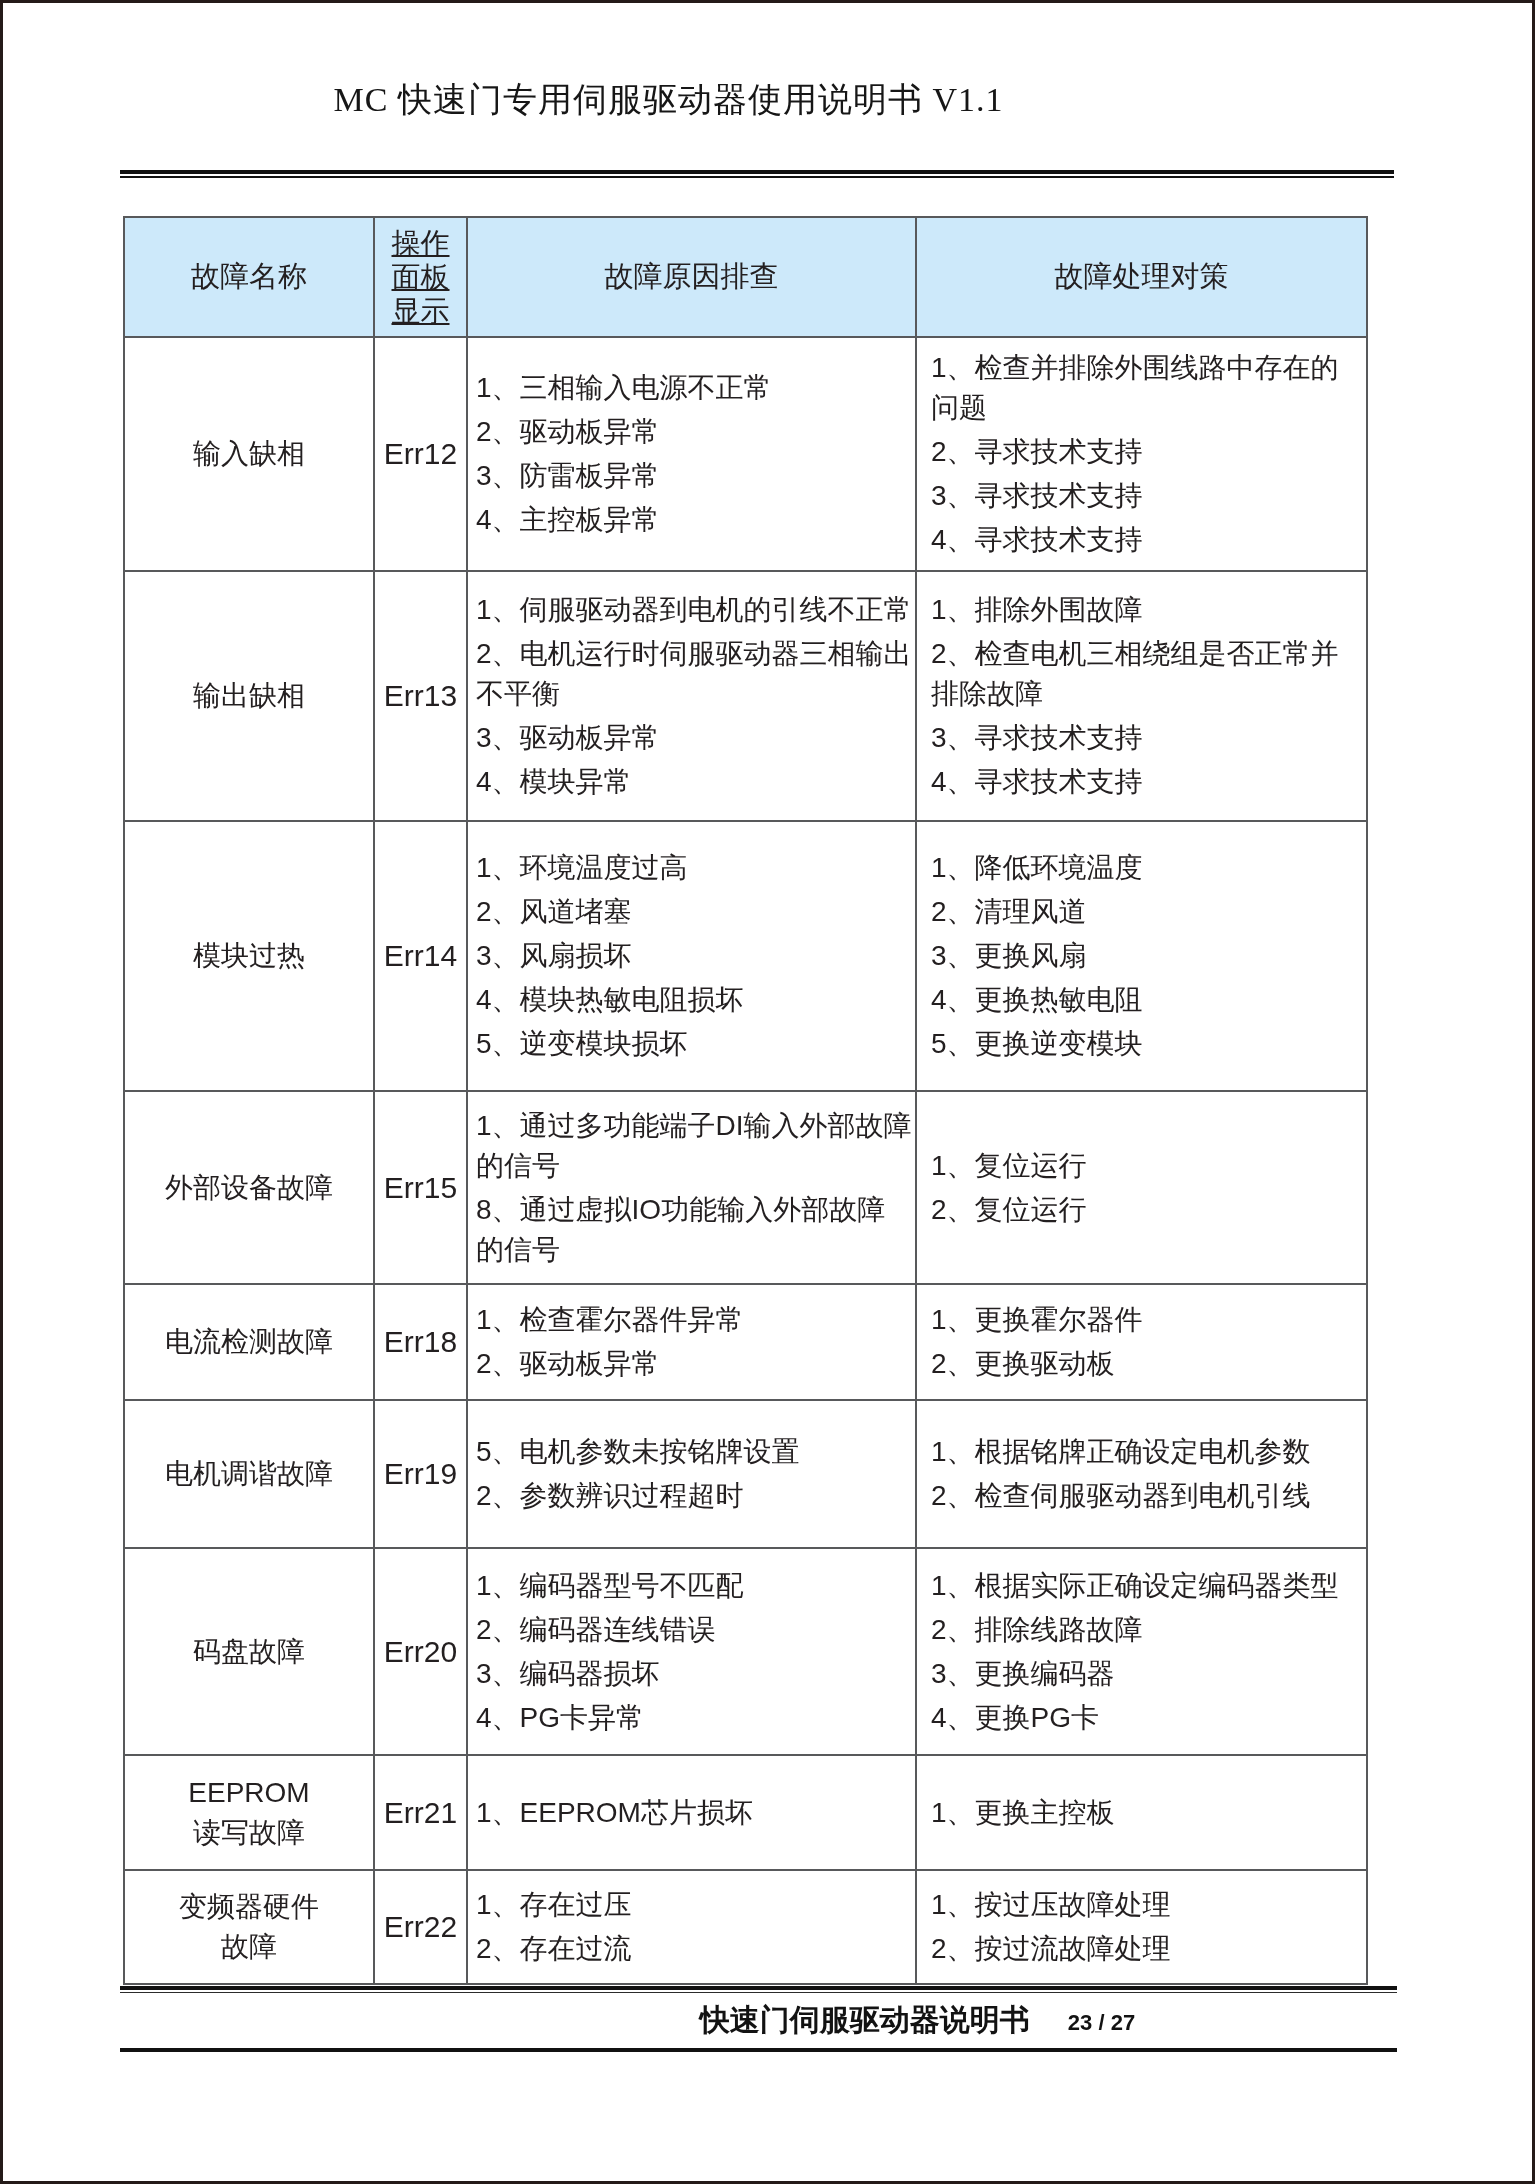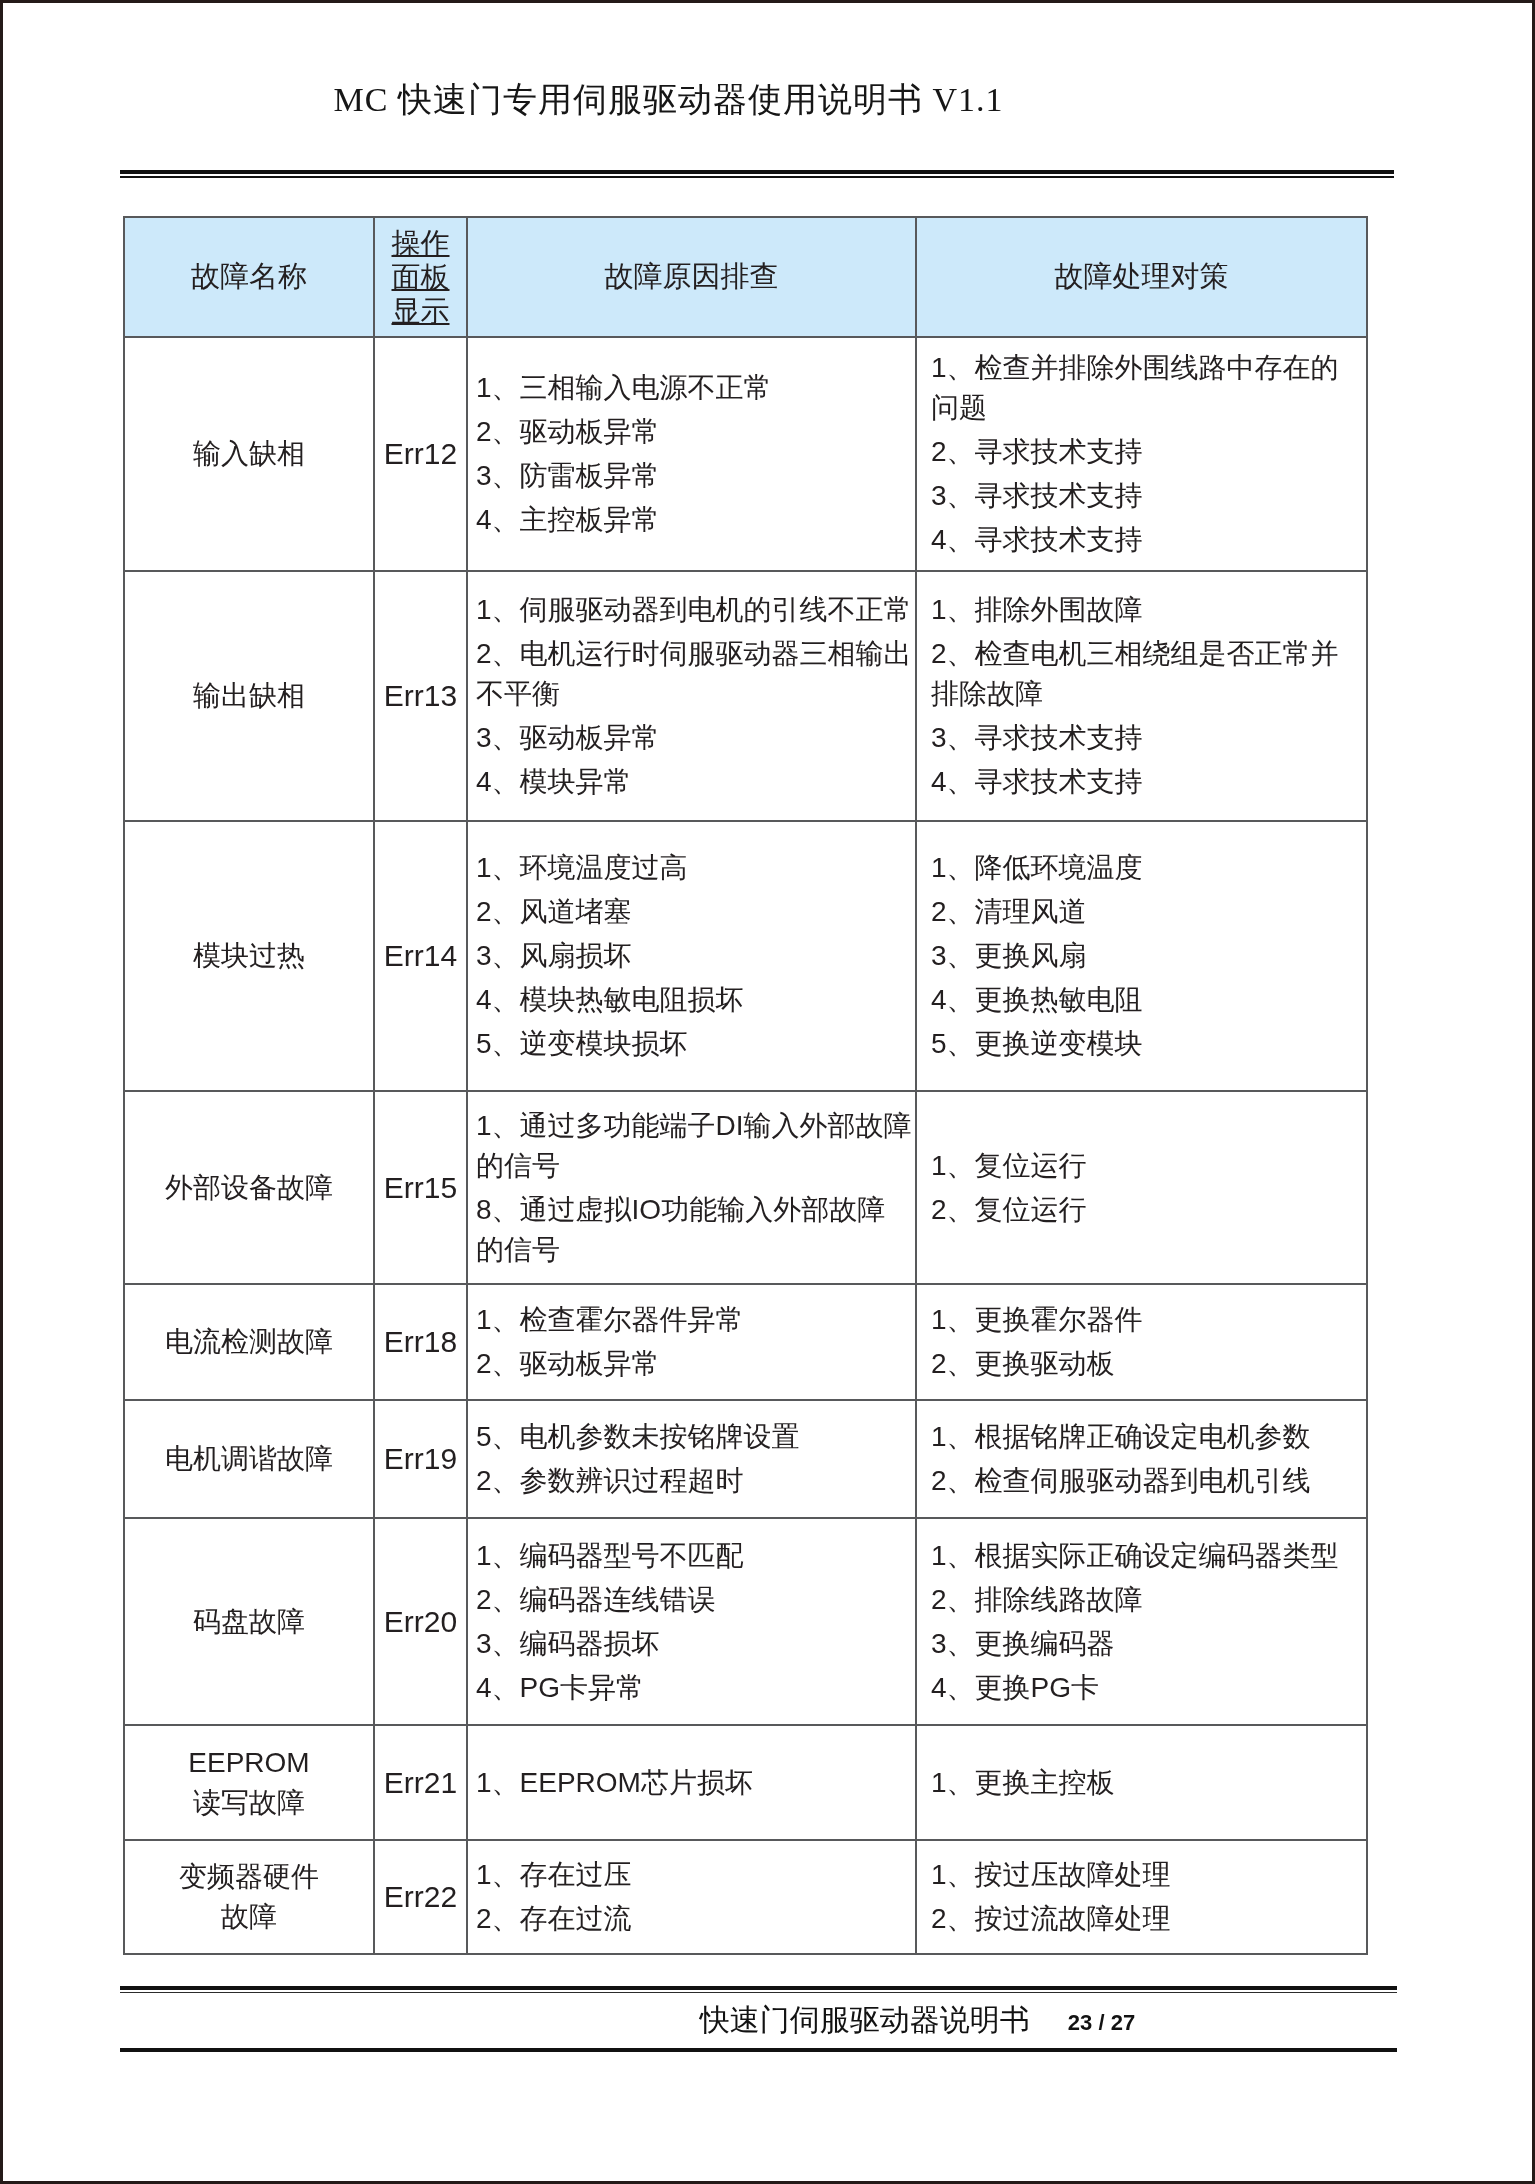--- a/index.html
+++ b/index.html
@@ -81,21 +81,21 @@
   .cause-cell{padding-left:8px;padding-right:2px;}
   .solution-cell{padding-left:14px;padding-right:4px;}
   .line{line-height:40px;margin:4px 0;}
   .footer-text{
     position:absolute;left:117px;top:1993px;width:1277px;height:48px;
     line-height:48px;text-align:center;white-space:nowrap;
   }
   .footer-shift{position:relative;left:137px;}
   .footer-doc{
     font-family:"Liberation Serif", serif;
-    font-weight:normal;font-size:30px;color:#121212;margin-left:44px;
+    font-weight:bold;font-size:30px;color:#121212;margin-left:44px;
   }
   .footer-page{
     font-family:"Liberation Sans","DejaVu Sans", sans-serif;
     font-weight:bold;font-size:22px;color:#121212;
     margin-left:34px;
   }
 </style>
 </head>
 <body>
 
@@ -206,21 +206,21 @@
           <td class="cell-code"><span>Err18</span></td>
           <td class="cell-list cause-cell">
             <div class="line">1、检查霍尔器件异常</div>
             <div class="line">2、驱动板异常</div>
           </td>
           <td class="cell-list solution-cell">
             <div class="line">1、更换霍尔器件</div>
             <div class="line">2、更换驱动板</div>
           </td>
         </tr>
-        <tr style="height: 118px; padding-left: 36px;">
+        <tr style="height: 148px; padding-left: 36px;">
           <td class="cell-name">
             <div>电机调谐故障</div>
           </td>
           <td class="cell-code"><span>Err19</span></td>
           <td class="cell-list cause-cell">
             <div class="line">5、电机参数未按铭牌设置</div>
             <div class="line">2、参数辨识过程超时</div>
           </td>
           <td class="cell-list solution-cell">
             <div class="line">1、根据铭牌正确设定电机参数</div>

